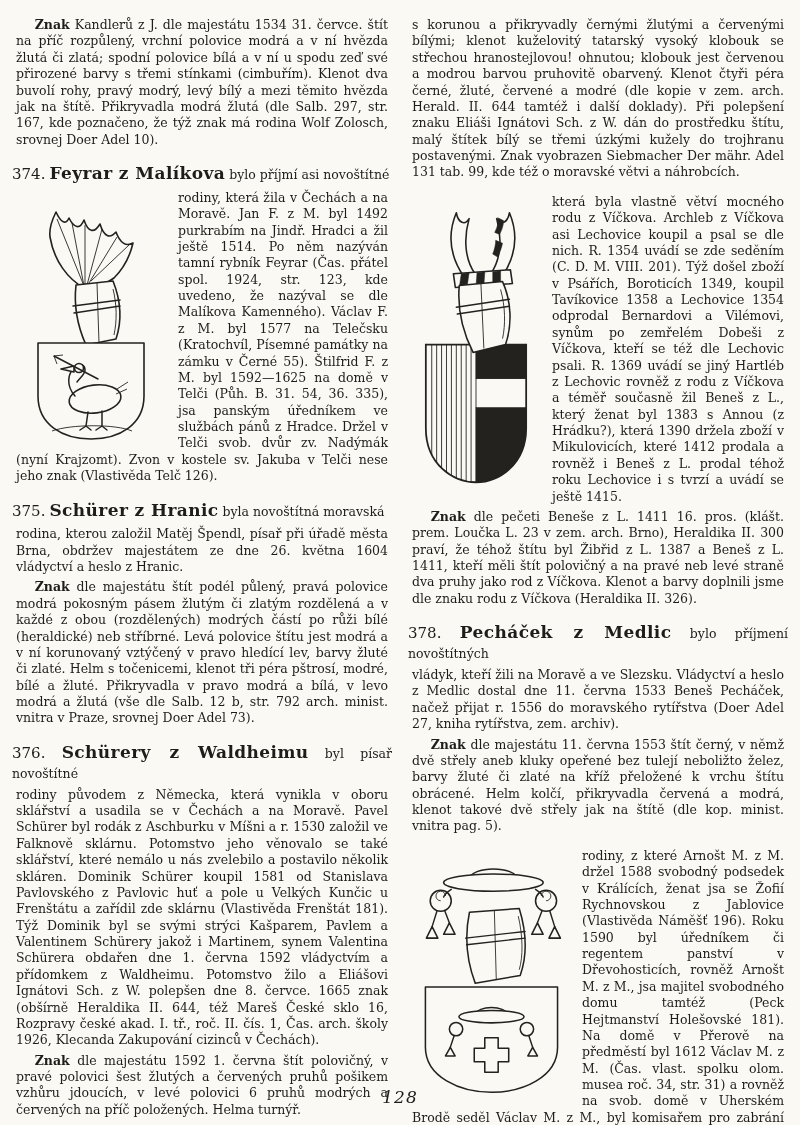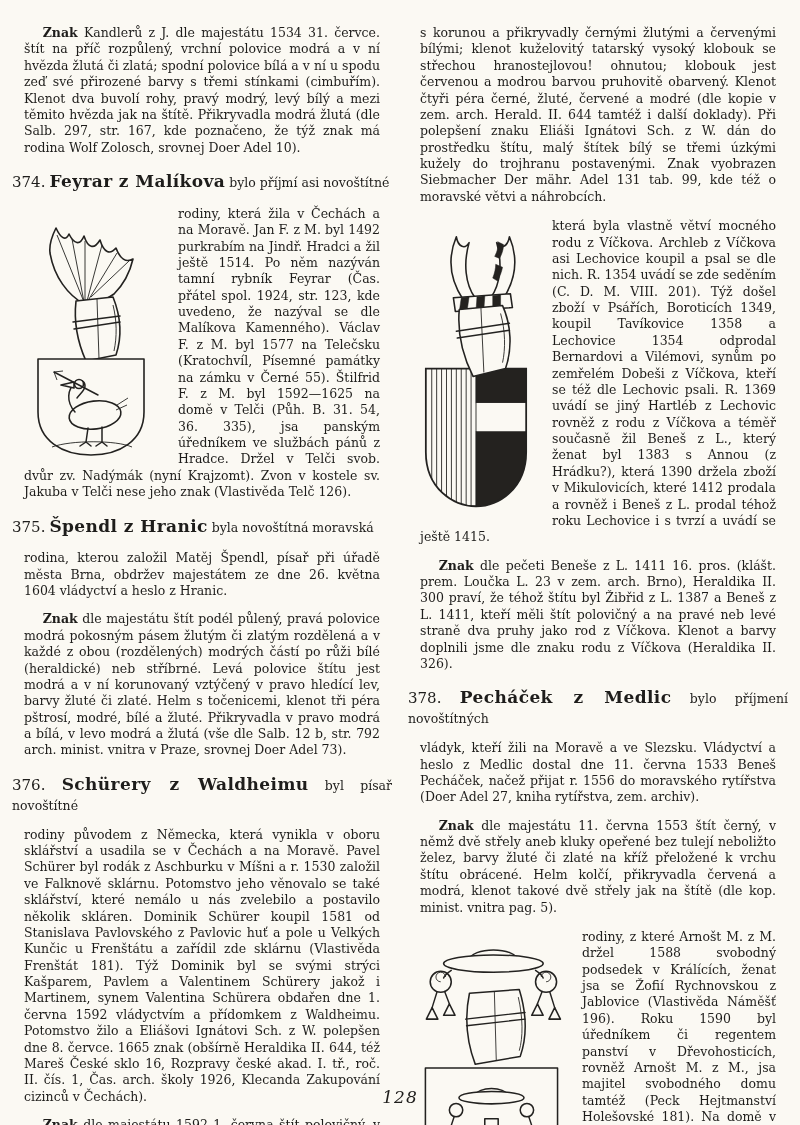--- a/index.html
+++ b/index.html
@@ -3,21 +3,21 @@
 <meta charset="utf-8">
 <style>
   html,body{margin:0;padding:0;background:#e8e6e0;}
   .page{
     width:800px;height:1125px;position:relative;overflow:hidden;
     background:#fbf9f3;box-sizing:border-box;padding:13px 12px 0 12px;
     font-family:"DejaVu Serif", serif;color:#1e1d1b;
   }
   .columns{display:flex;gap:16px;}
   .col{width:380px;box-sizing:border-box;}
-  .para{margin:12px;text-align:justify;font-size:12.5px;line-height:1.31;}
+  .para{margin:4px;text-align:justify;font-size:12.5px;line-height:1.31;}
   .indent{text-indent:1.5em;}
   .lead-b{font-weight:bold;}
   .entry{margin-top:13px;}
   .heading-line{margin:0 0 2px 0;text-align:justify;font-size:12.5px;line-height:1.45;}
   .entry-num{font-weight:normal;font-size:15px;}
   .entry-title{font-weight:bold;font-size:17px;letter-spacing:.4px;}
   .fig{float:left;margin:3px 12px 2px 4px;}
   .footer{position:absolute;left:0;right:0;bottom:18px;text-align:center;}
   .pagenum{font-style:italic;font-size:17px;letter-spacing:1px;}
   svg .ln{stroke:#232220;stroke-width:1.5;fill:none;stroke-linecap:round;stroke-linejoin:round;}
@@ -69,21 +69,21 @@
               <path class="ln" d="M72 219 L70 233 M70 233 L64 237 M70 233 L75 237"></path>
               <path class="ln" d="M86 218 L86 233 M86 233 L80 237 M86 233 L91 237"></path>
               <path class="thin" d="M36 238 C55 231 100 231 116 238"></path>
             </g>
           </svg>
           <p class="para">rodiny, která žila v Čechách a na Moravě. Jan F. z M. byl 1492 purkrabím na Jindř. Hradci a žil ještě 1514. Po něm nazýván tamní rybník Feyrar (Čas. přátel spol. 1924, str. 123, kde uvedeno, že nazýval se dle Malíkova Kamenného). Václav F. z M. byl 1577 na Telečsku (Kratochvíl, Písemné památky na zámku v Černé 55). Štilfrid F. z M. byl 1592—1625 na domě v Telči (Půh. B. 31. 54, 36. 335), jsa panským úředníkem ve službách pánů z Hradce. Držel v Telči svob. dvůr zv. Nadýmák (nyní Krajzomt). Zvon v kostele sv. Jakuba v Telči nese jeho znak (Vlastivěda Telč 126).</p>
         </div>
       </div>
 
       <div class="entry">
-        <p class="heading-line"><span class="entry-num">375.</span> <span class="entry-title">Špendl z Hranic</span> <span>byla novoštítná moravská</span></p>
+        <p class="heading-line"><span class="entry-num">375.</span> <span class="entry-title">Schürer z Hranic</span> <span>byla novoštítná moravská</span></p>
         <p class="para">rodina, kterou založil Matěj Špendl, písař při úřadě města Brna, obdržev majestátem ze dne 26. května 1604 vládyctví a heslo z Hranic.</p>
         <p class="para indent"><b class="lead-b">Znak</b><span> dle majestátu štít podél půlený, pravá polovice modrá pokosným pásem žlutým či zlatým rozdělená a v každé z obou (rozdělených) modrých částí po růži bílé (heraldické) neb stříbrné. Levá polovice štítu jest modrá a v ní korunovaný vztýčený v pravo hledící lev, barvy žluté či zlaté. Helm s točenicemi, klenot tři péra pštrosí, modré, bílé a žluté. Přikryvadla v pravo modrá a bílá, v levo modrá a žlutá (vše dle Salb. 12 b, str. 792 arch. minist. vnitra v Praze, srovnej Doer Adel 73).</span></p>
       </div>
 
       <div class="entry">
         <p class="heading-line"><span class="entry-num">376.</span> <span class="entry-title">Schürery z Waldheimu</span> <span>byl písař novoštítné</span></p>
         <p class="para">rodiny původem z Německa, která vynikla v oboru sklářství a usadila se v Čechách a na Moravě. Pavel Schürer byl rodák z Aschburku v Míšni a r. 1530 založil ve Falknově sklárnu. Potomstvo jeho věnovalo se také sklářství, které nemálo u nás zvelebilo a postavilo několik skláren. Dominik Schürer koupil 1581 od Stanislava Pavlovského z Pavlovic huť a pole u Velkých Kunčic u Frenštátu a zařídil zde sklárnu (Vlastivěda Frenštát 181). Týž Dominik byl se svými strýci Kašparem, Pavlem a Valentinem Schürery jakož i Martinem, synem Valentina Schürera obdařen dne 1. června 1592 vládyctvím a přídomkem z Waldheimu. Potomstvo žilo a Eliášovi Ignátovi Sch. z W. polepšen dne 8. červce. 1665 znak (obšírně Heraldika II. 644, též Mareš České sklo 16, Rozpravy české akad. I. tř., roč. II. čís. 1, Čas. arch. školy 1926, Klecanda Zakupování cizinců v Čechách).</p>
         <p class="para indent"><b class="lead-b">Znak</b><span> dle majestátu 1592 1. června štít polovičný, v pravé polovici šest žlutých a červených pruhů pošikem vzhůru jdoucích, v levé polovici 6 pruhů modrých a červených na příč položených. Helma turnýř.</span></p>
       </div>
     </div>

